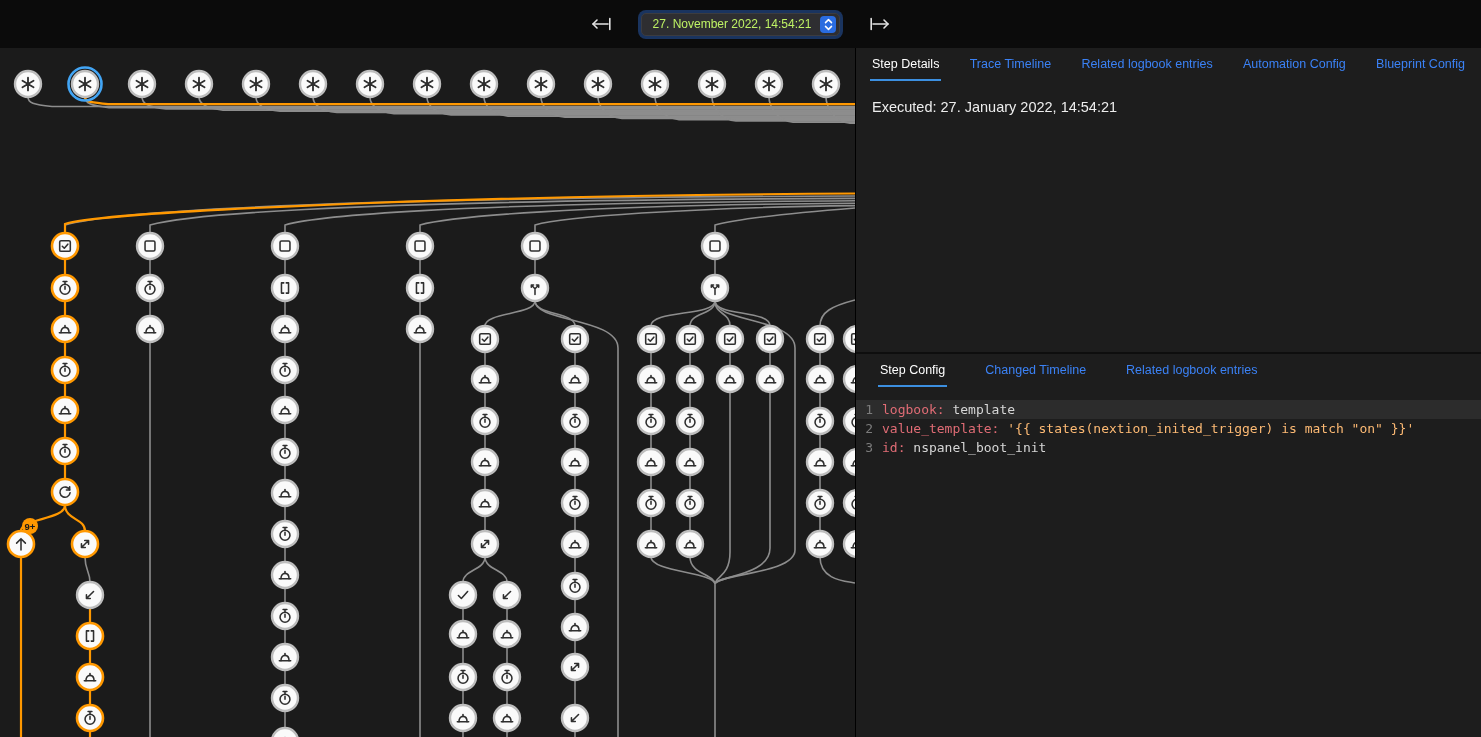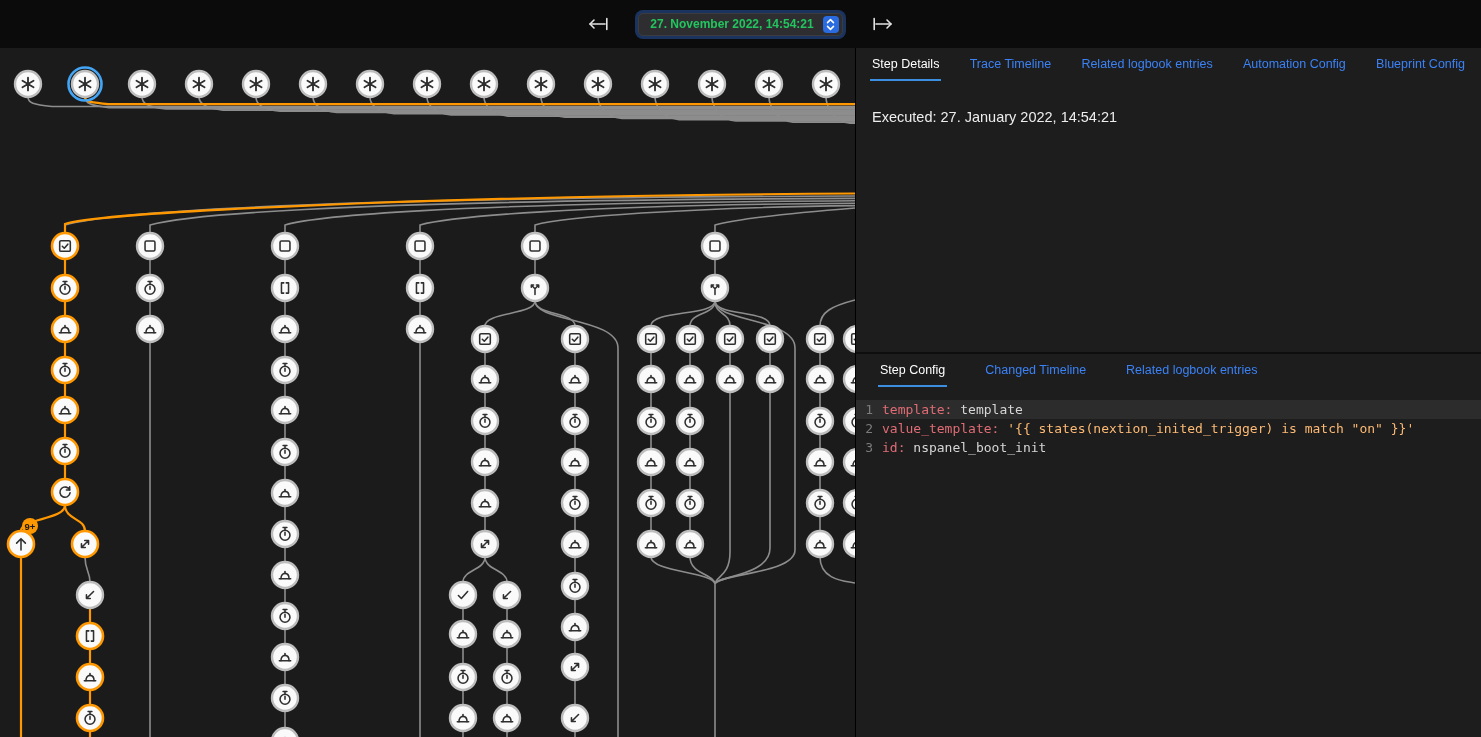--- a/index.html
+++ b/index.html
@@ -14,43 +14,42 @@
   
   .topbar {
     height:48px; flex-shrink:0; background:#0b0b0b;
     display:flex; align-items:center; justify-content:center; gap:26px;
   }
   .nav-btn { background:none; border:none; padding:4px; cursor:pointer; display:flex; align-items:center; }
   .nav-btn svg { display:block; }
   .trace-select {
     height:23px; background:#2e2e31; border:1px solid #3c3c40; border-radius:5px;
     display:flex; align-items:center; gap:9px; padding:0 3px 0 11px;
-    font-size:12px; color:#22c55e; cursor:pointer;
+    font-size:12px; color:#bef264; cursor:pointer;
     box-shadow:0 0 0 3px rgba(53,121,235,0.38);
-    font-weight:bold;
   }
   .stepper {
     width:16px; height:17px; background:#2a6ce0; border-radius:4px;
     display:flex; flex-direction:column; align-items:center; justify-content:center;
   }
 
   
   .main { flex:1; display:flex; height:689px; }
   .graph-area { width:855px; flex-shrink:0; background:#1b1b1b; position:relative; overflow:hidden; }
   #trace-graph { display:block; }
   #trace-graph .e { stroke:#8d8d8d; stroke-width:1.6; fill:none; }
   #trace-graph .e.a { stroke:#ff9800; stroke-width:2.2; }
   #trace-graph symbol path, #trace-graph symbol rect, #trace-graph symbol circle {
     stroke:#2f2f2f; fill:none; stroke-width:2.2; stroke-linecap:round; stroke-linejoin:round;
   }
   #trace-graph symbol.thick path { stroke-width:2.6; }
 
   
   .right { flex:1; display:flex; flex-direction:column; background:#1d1d1d; border-left:1px solid #000; min-width:0; }
-  .panel-top { height:306px; flex-shrink:0; border-bottom:2px solid #0e0e0e; display:flex; flex-direction:column;gap:10px; }
+  .panel-top { height:306px; flex-shrink:0; border-bottom:2px solid #0e0e0e; display:flex; flex-direction:column; }
   .panel-bottom { flex:1; display:flex; flex-direction:column; min-height:0; }
 
   .tabs { display:flex; align-items:stretch; height:33px; flex-shrink:0; }
   .tabs-justify { justify-content:space-between; padding:0 14px; }
   .tabs-left { gap:36px; padding:0 22px; }
   .tab {
     background:none; border:none; color:#3b82f6; font-size:12.5px;
     font-family:inherit; cursor:pointer; padding:0 2px;
     border-bottom:2px solid transparent; white-space:nowrap;
   }
@@ -703,21 +702,21 @@
       </section>
       <section class="panel-bottom">
         <nav class="tabs tabs-left" id="config-tabs">
             <button class="tab active">Step Config</button>
             <button class="tab">Changed Timeline</button>
             <button class="tab">Related logbook entries</button>
           </nav>
         <div class="code" id="code-editor">
             <div class="code-line active">
               <span class="ln">1</span>
-              <span class="src"><span class="tok-key">template:</span><span class="tok-plain"> template</span></span>
+              <span class="src"><span class="tok-key">logbook:</span><span class="tok-plain"> template</span></span>
             </div>
             <div class="code-line">
               <span class="ln">2</span>
               <span class="src"><span class="tok-key">value_template:</span><span class="tok-plain"> </span><span class="tok-string">'{{ states(nextion_inited_trigger) is match "on" }}'</span></span>
             </div>
             <div class="code-line">
               <span class="ln">3</span>
               <span class="src"><span class="tok-key">id:</span><span class="tok-plain"> nspanel_boot_init</span></span>
             </div>
           </div>

